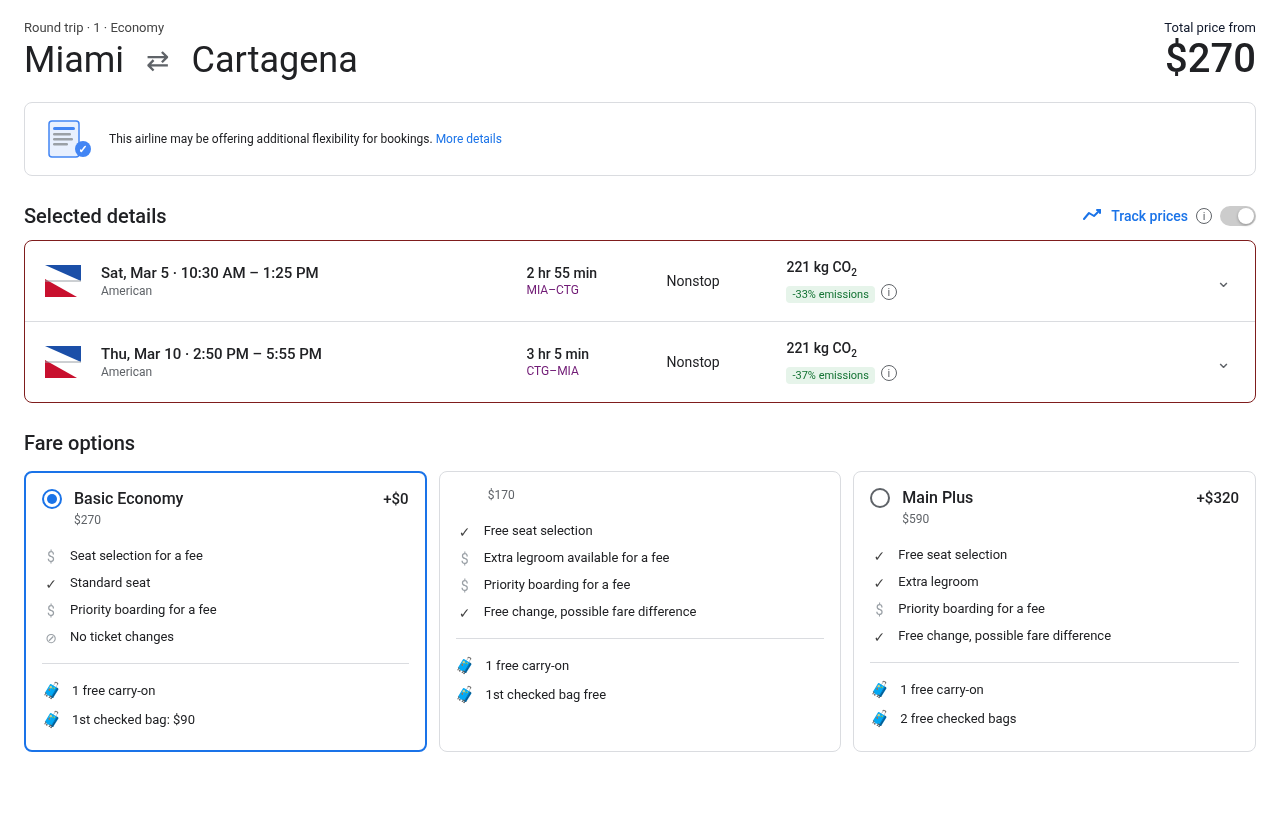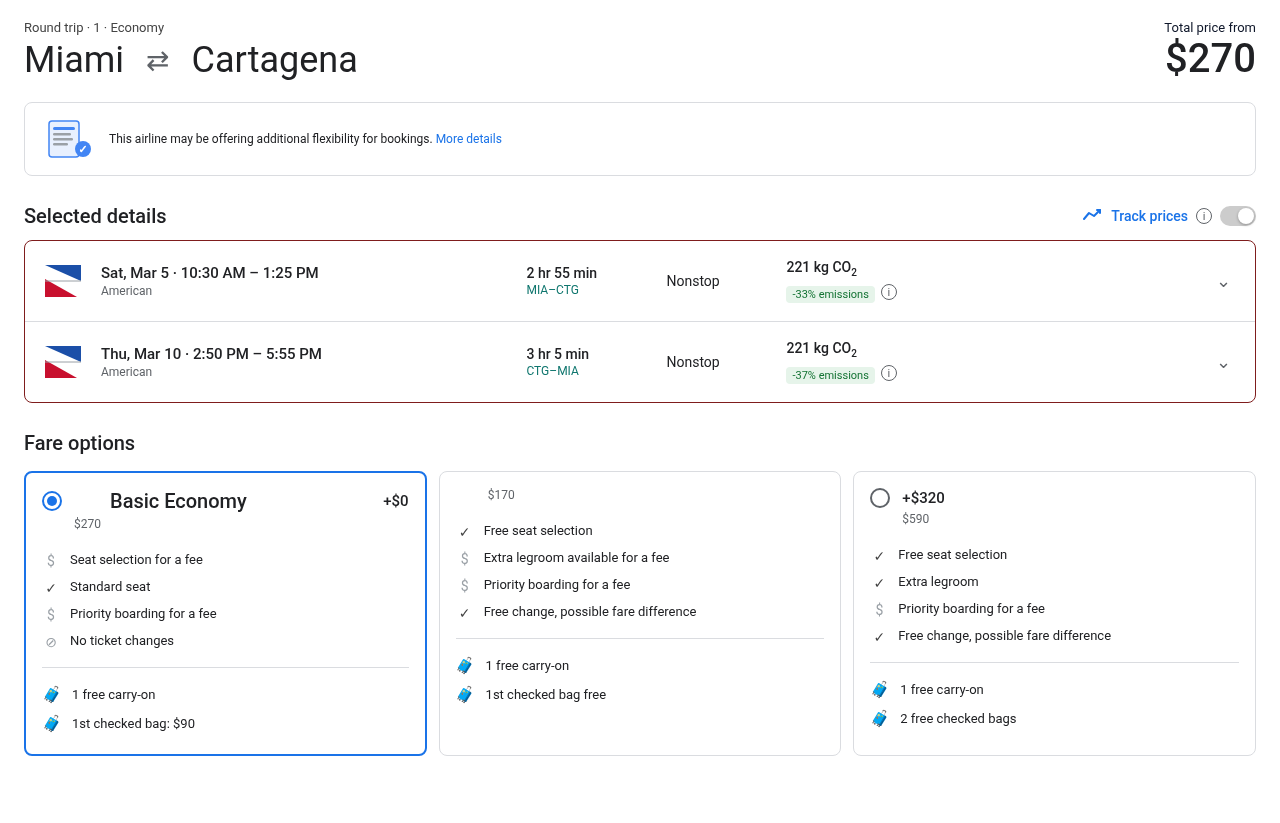--- a/index.html
+++ b/index.html
@@ -131,21 +131,21 @@
       height: 32px;
       position: relative;
     }
 
     .flight-info { flex: 1; min-width: 0; }
     .flight-datetime { font-size: 15px; font-weight: 500; }
     .flight-airline { font-size: 12px; color: #5f6368; margin-top: 2px; }
 
     .flight-duration { width: 120px; flex-shrink: 0; }
     .duration-time { font-size: 14px; font-weight: 500; }
-    .duration-route { font-size: 12px; color: #0f766e; margin-top: 2px; }
+    .duration-route { font-size: 12px; color: #701a75; margin-top: 2px; }
 
     .flight-stops { width: 100px; flex-shrink: 0; font-size: 14px; }
 
     .flight-emissions { flex: 1; }
     .emissions-main { font-size: 14px; font-weight: 500; }
     .emissions-badge {
       display: inline-block;
       background: #e6f4ea;
       color: #137333;
       font-size: 11px;
@@ -201,21 +201,21 @@
       flex-shrink: 0;
     }
     .radio-outer.selected-radio {
       border-color: #1a73e8;
     }
     .radio-inner {
       width: 10px; height: 10px;
       border-radius: 50%;
       background: #1a73e8;
     }
-    .fare-name { font-size: 20px; font-weight: 500; flex: 1; margin-left: 36px; }
+    .fare-name { font-size: 16px; font-weight: 500; flex: 1; }
     .fare-price-delta { font-size: 15px; font-weight: 500; color: #202124; }
     .fare-total { font-size: 12px; color: #5f6368; margin-bottom: 16px; padding-left: 32px; }
 
     .fare-features { list-style: none; padding-left: 0; }
     .fare-feature {
       display: flex;
       align-items: flex-start;
       gap: 10px;
       padding: 5px 0;
       font-size: 13px;
@@ -444,20 +444,21 @@
         <li class="fare-baggage-item">
           <span class="bag-icon">🧳</span>
           <span>1st checked bag free</span>
         </li>
       </ul>
     </div>
 
     <div class="fare-card">
       <div class="fare-card-header">
         <div class="radio-outer"></div>
+        <span class="fare-name">Main Plus</span>
         <span class="fare-price-delta">+$320</span>
       </div>
       <div class="fare-total">$590</div>
       <ul class="fare-features">
         <li class="fare-feature">
           <span class="feature-icon icon-check">✓</span>
           <span>Free seat selection</span>
         </li>
         <li class="fare-feature">
           <span class="feature-icon icon-check">✓</span>

